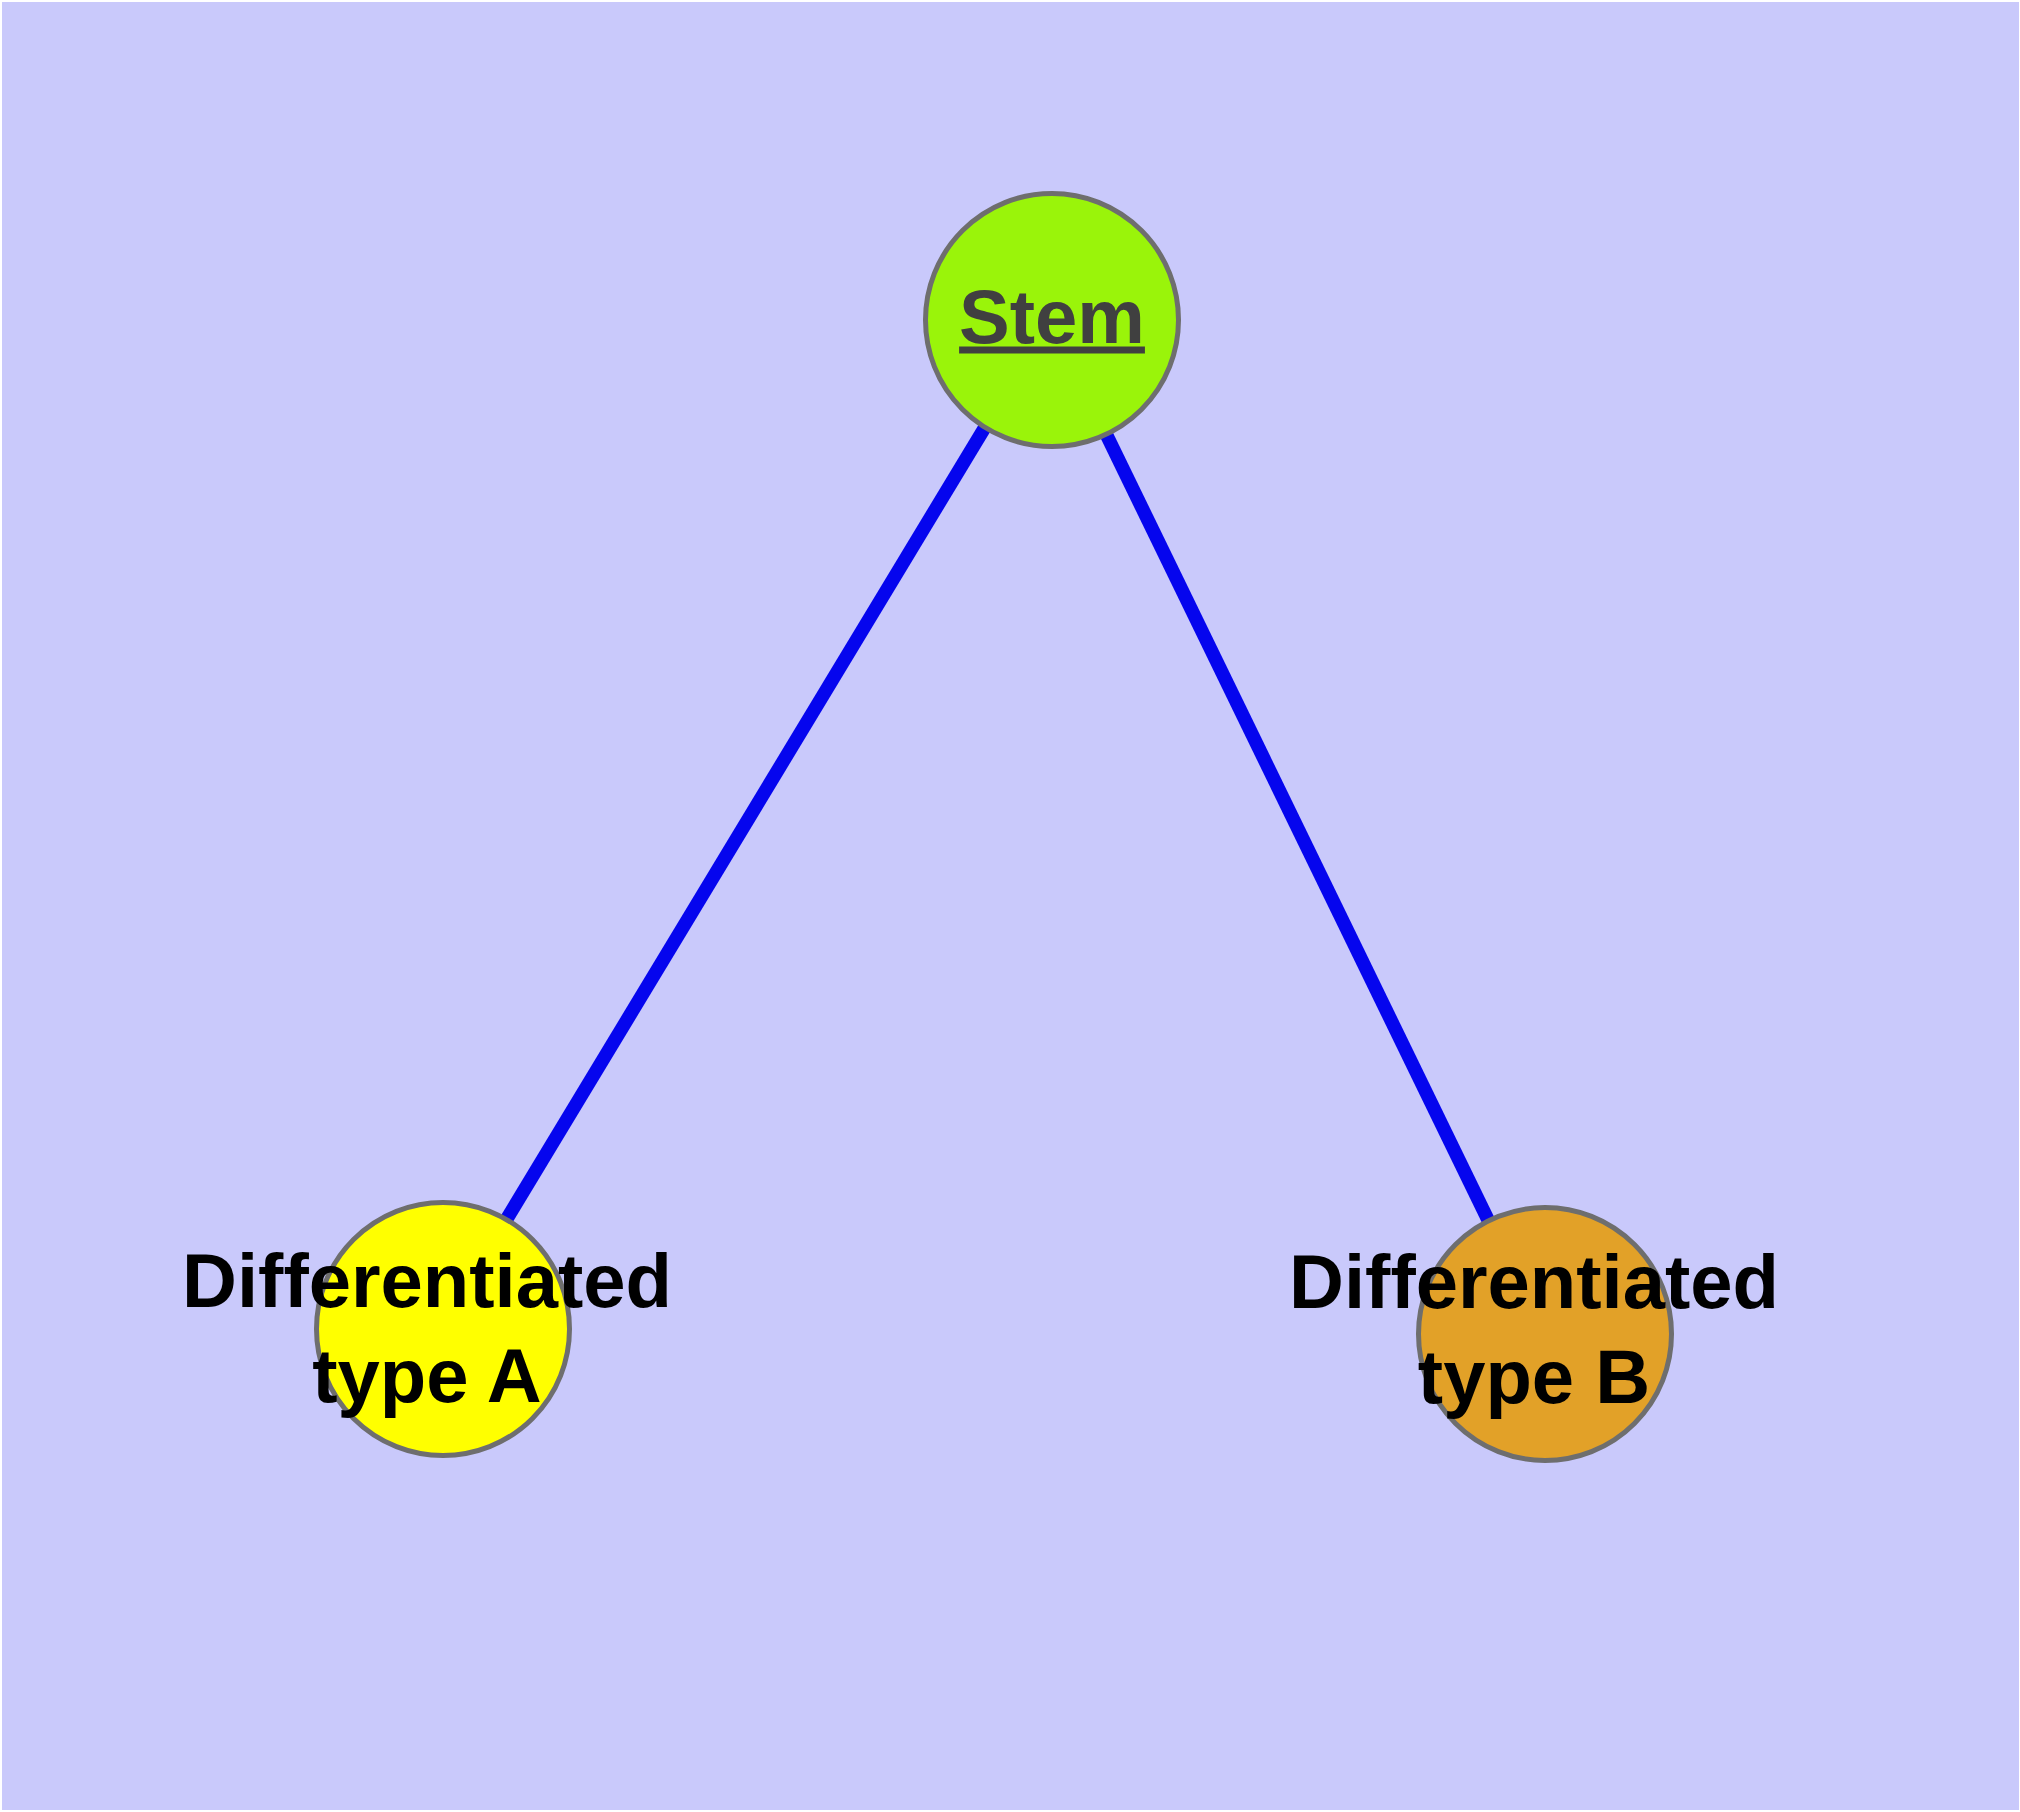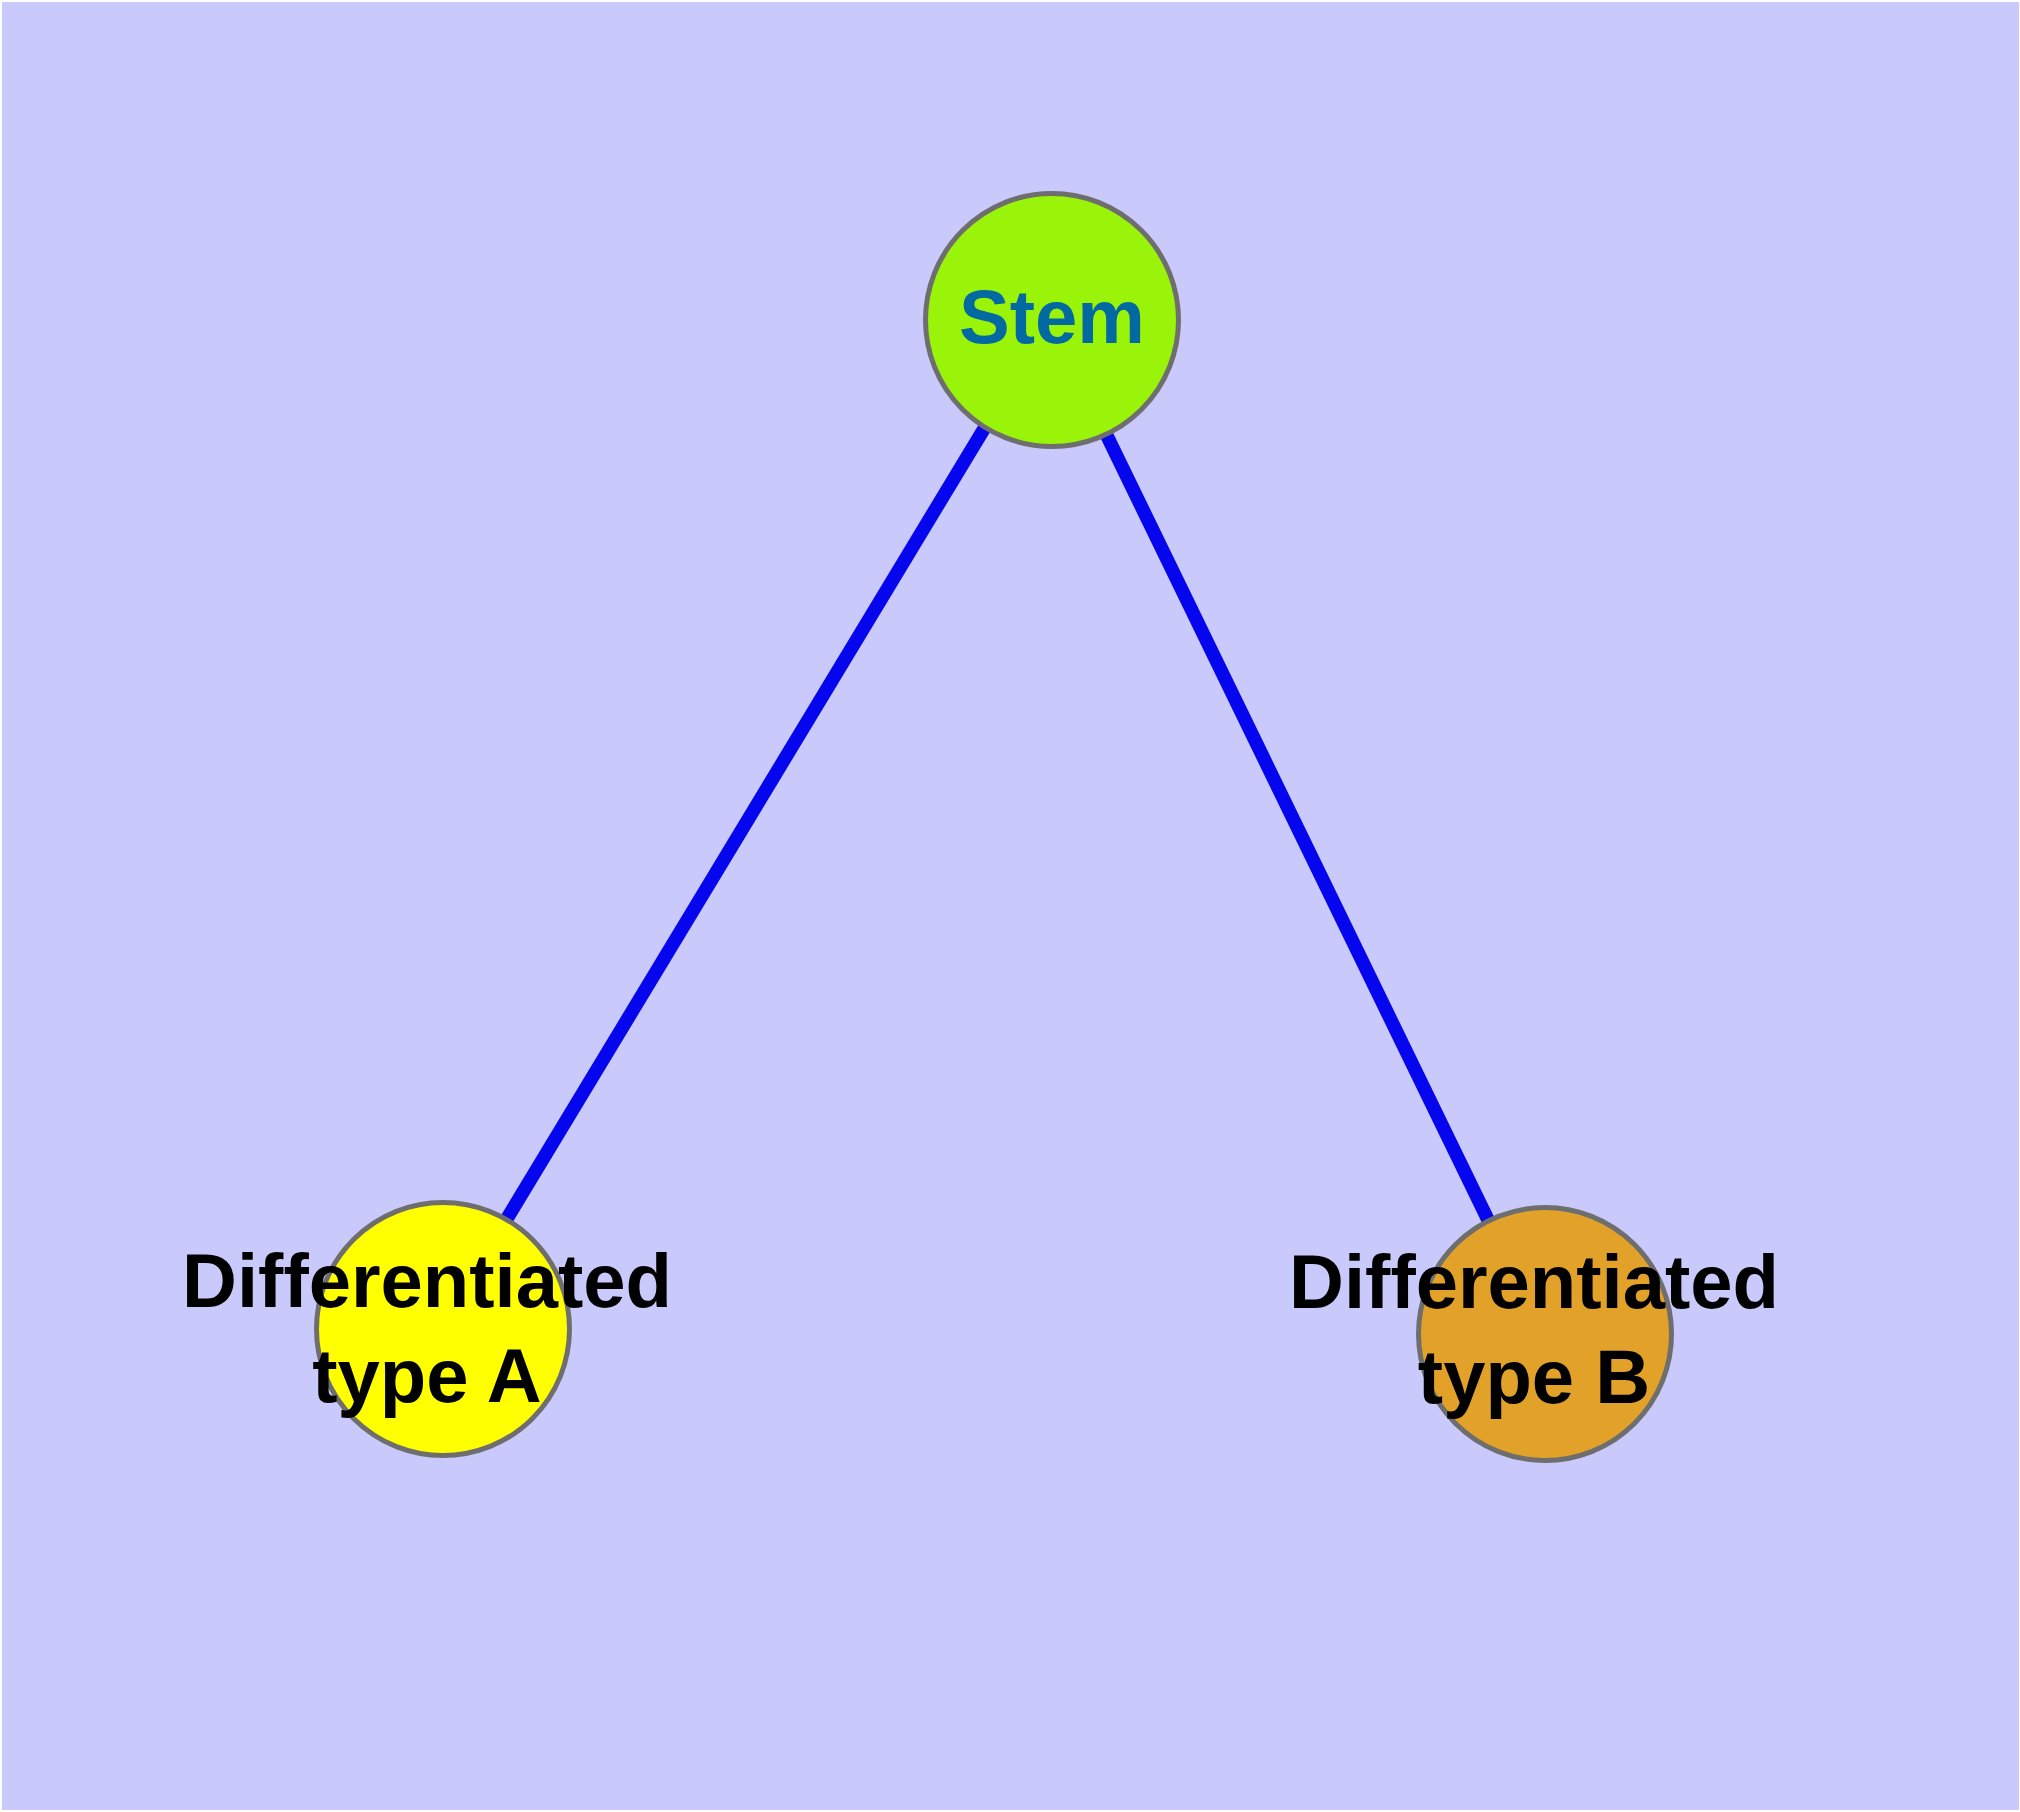--- a/index.html
+++ b/index.html
@@ -57,21 +57,21 @@
     <line x1="1239" y1="375" x2="520" y2="1566" style="stroke: rgb(5, 5, 238);"></line>
     <line x1="1239" y1="375" x2="1820" y2="1571" style="stroke: rgb(5, 5, 238);"></line>
   </svg>
 
   <div class="node node-stem" style="background-color: rgb(154, 244, 10); border-color: rgb(110, 110, 110);"></div>
 
   <div class="node node-type-a" style="background-color: rgb(255, 255, 0); border-color: rgb(110, 110, 110);"></div>
 
   <div class="node node-type-b" style="background-color: rgb(226, 161, 40); border-color: rgb(110, 110, 110);"></div>
 
-  <div class="node-label label-stem" style="color: #0369a1;">Stem</div>
+  <div class="node-label label-stem" style="color: #404040; text-decoration: underline;">Stem</div>
 
   <div class="node-label label-type-a" style="color: rgb(0, 0, 0);">Differentiated
 type A</div>
 
   <div class="node-label label-type-b" style="color: rgb(0, 0, 0);">Differentiated
 type B</div>
 
 </div>
 
 

